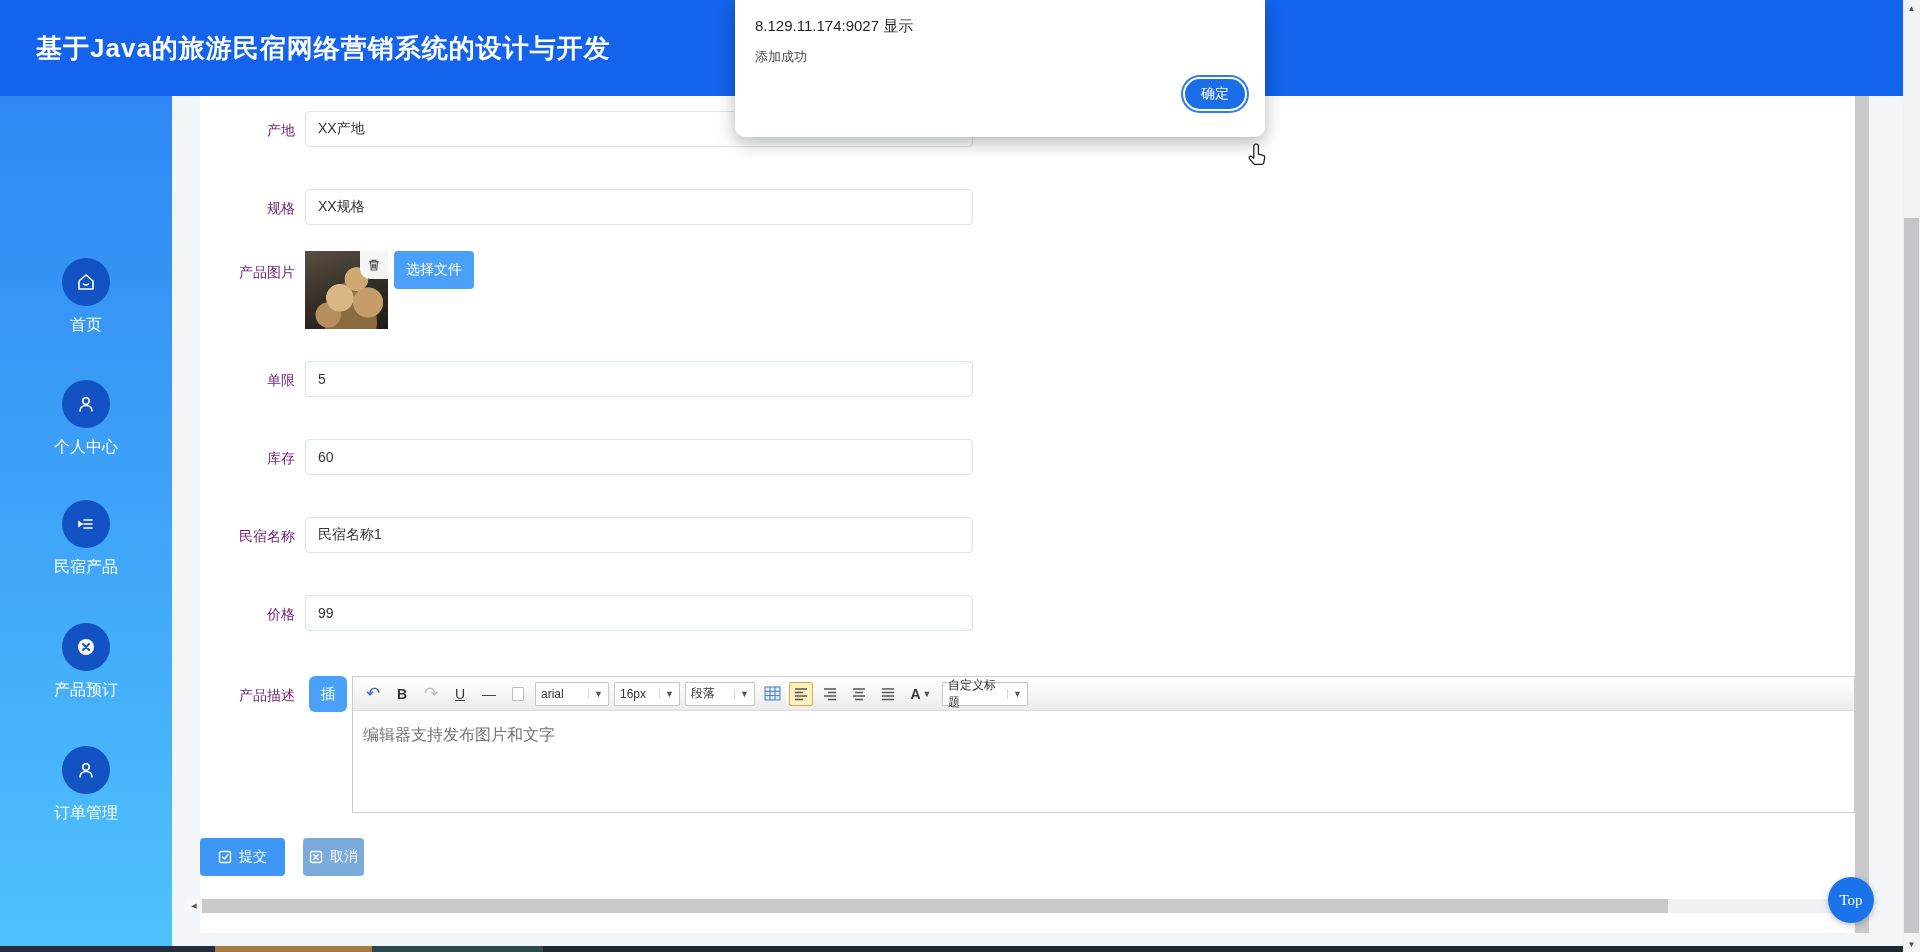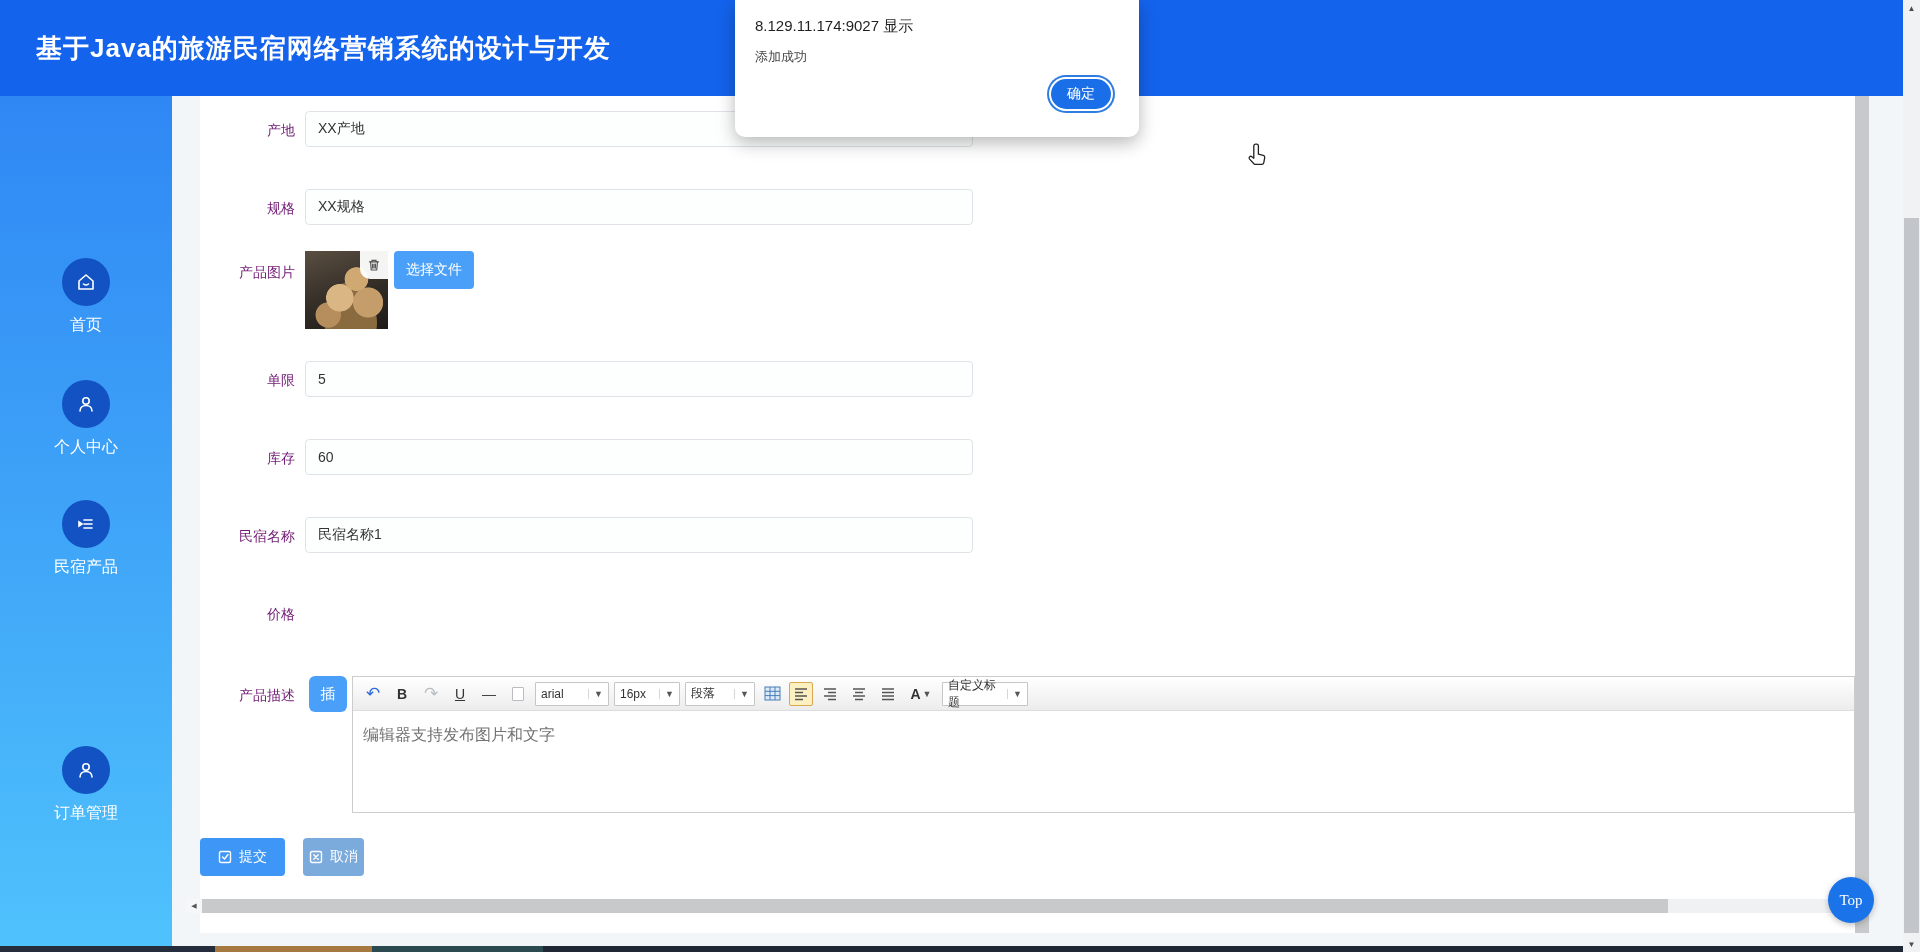--- a/index.html
+++ b/index.html
@@ -14,22 +14,22 @@
   .hdr-user { position:absolute; left:1710px; top:22px; display:flex; align-items:center; gap:12px; cursor:pointer; }
   .avatar { width:46px; height:46px; border-radius:50%; overflow:hidden;
     background-image:
       radial-gradient(circle at 58% 62%, #eef0ea 0 32%, rgba(0,0,0,0) 33%),
       repeating-linear-gradient(90deg, rgba(25,45,20,.50) 0 4px, rgba(0,0,0,0) 4px 14px),
       linear-gradient(100deg,#48713e,#7aa86b 50%,#3a5e35); }
   .hdr-name { color:#fff; font-size:15px; }
   .hdr-caret { color:#fff; font-size:11px; }
 
   
-  .dialog { left:735px; top:0; width:404px; height:137px; background:#fff; z-index:60;
-    border-radius:0 0 10px 10px; box-shadow:0 6px 18px rgba(0,0,0,.28); padding:17px 28px 0 20px; }
+  .dialog { left:735px; top:0; width:530px; height:137px; background:#fff; z-index:60;
+    border-radius:0 0 10px 10px; box-shadow:0 6px 18px rgba(0,0,0,.28); padding:17px 20px 0 20px; }
   .dlg-title { font-size:15px; color:#1f1f1f; }
   .dlg-msg { font-size:13px; color:#474747; margin-top:12px; }
   .dlg-row { display:flex; justify-content:flex-end; margin-top:13px; }
   .dlg-ok { width:60px; height:30px; border-radius:15px; background:#1a6fe8; color:#fff; font-size:14px;
     border:none; box-shadow:0 0 0 2px #fff, 0 0 0 4px #2f7de1; cursor:pointer; font-family:inherit; }
 
   
   .sidebar { left:0; top:96px; width:172px; height:850px; background:linear-gradient(180deg,#2f87f4,#4fc2fc); }
   .side-item { position:absolute; left:0; width:172px; display:flex; flex-direction:column; align-items:center; gap:9px; cursor:pointer; }
   .side-circle { width:48px; height:48px; border-radius:50%; background:#1252c2; display:flex; align-items:center; justify-content:center; }
@@ -148,20 +148,29 @@
       <svg width="22" height="22" viewBox="0 0 22 22" fill="none" stroke="#fff" stroke-width="1.6" stroke-linecap="round">
         <path d="M4 9 L7 11 L4 13 Z" fill="#fff"></path>
           <path d="M9 7 H17"></path>
           <path d="M9 11 H17"></path>
           <path d="M9 15 H17"></path>
       </svg>
     </div>
     <div class="side-label">民宿产品</div>
   </div>
 
+  <div class="side-item" style="top:623px;">
+    <div class="side-circle">
+      <svg width="22" height="22" viewBox="0 0 22 22">
+        <circle cx="11" cy="11" r="8" fill="#fff"></circle>
+        <path d="M8 8 L14 14 M14 8 L8 14" stroke="#1252c2" stroke-width="2" stroke-linecap="round"></path>
+      </svg>
+    </div>
+    <div class="side-label">产品预订</div>
+  </div>
 
   <div class="side-item" style="top:746px;">
     <div class="side-circle">
       <svg width="22" height="22" viewBox="0 0 22 22" fill="none" stroke="#fff" stroke-width="1.6" stroke-linecap="round">
         <circle cx="11" cy="8" r="3.2"></circle>
           <path d="M5 18 c0-3.4 2.7-5.5 6-5.5 s6 2.1 6 5.5"></path>
       </svg>
     </div>
     <div class="side-label">订单管理</div>
   </div>
@@ -190,20 +199,21 @@
   <div class="flabel" style="top:372px;">单限</div>
   <input class="finput" style="top: 361px;" value="5">
 
   <div class="flabel" style="top:450px;">库存</div>
   <input class="finput" style="top: 439px;" value="60">
 
   <div class="flabel" style="top:528px;text-align:right;">民宿名称</div>
   <input class="finput" style="top: 517px;" value="民宿名称1">
 
   <div class="flabel" style="top:606px;">价格</div>
+  <input class="finput" style="top: 595px;" value="99">
 
   <div class="flabel" style="top:687px;">产品描述</div>
   <button class="abs btn-insert">插</button>
 
   <div class="abs editor">
     <div class="ed-toolbar">
       <span class="ed-ic">
           <span class="glyph-undo">↶</span>
         </span>
       <span class="ed-ic">

